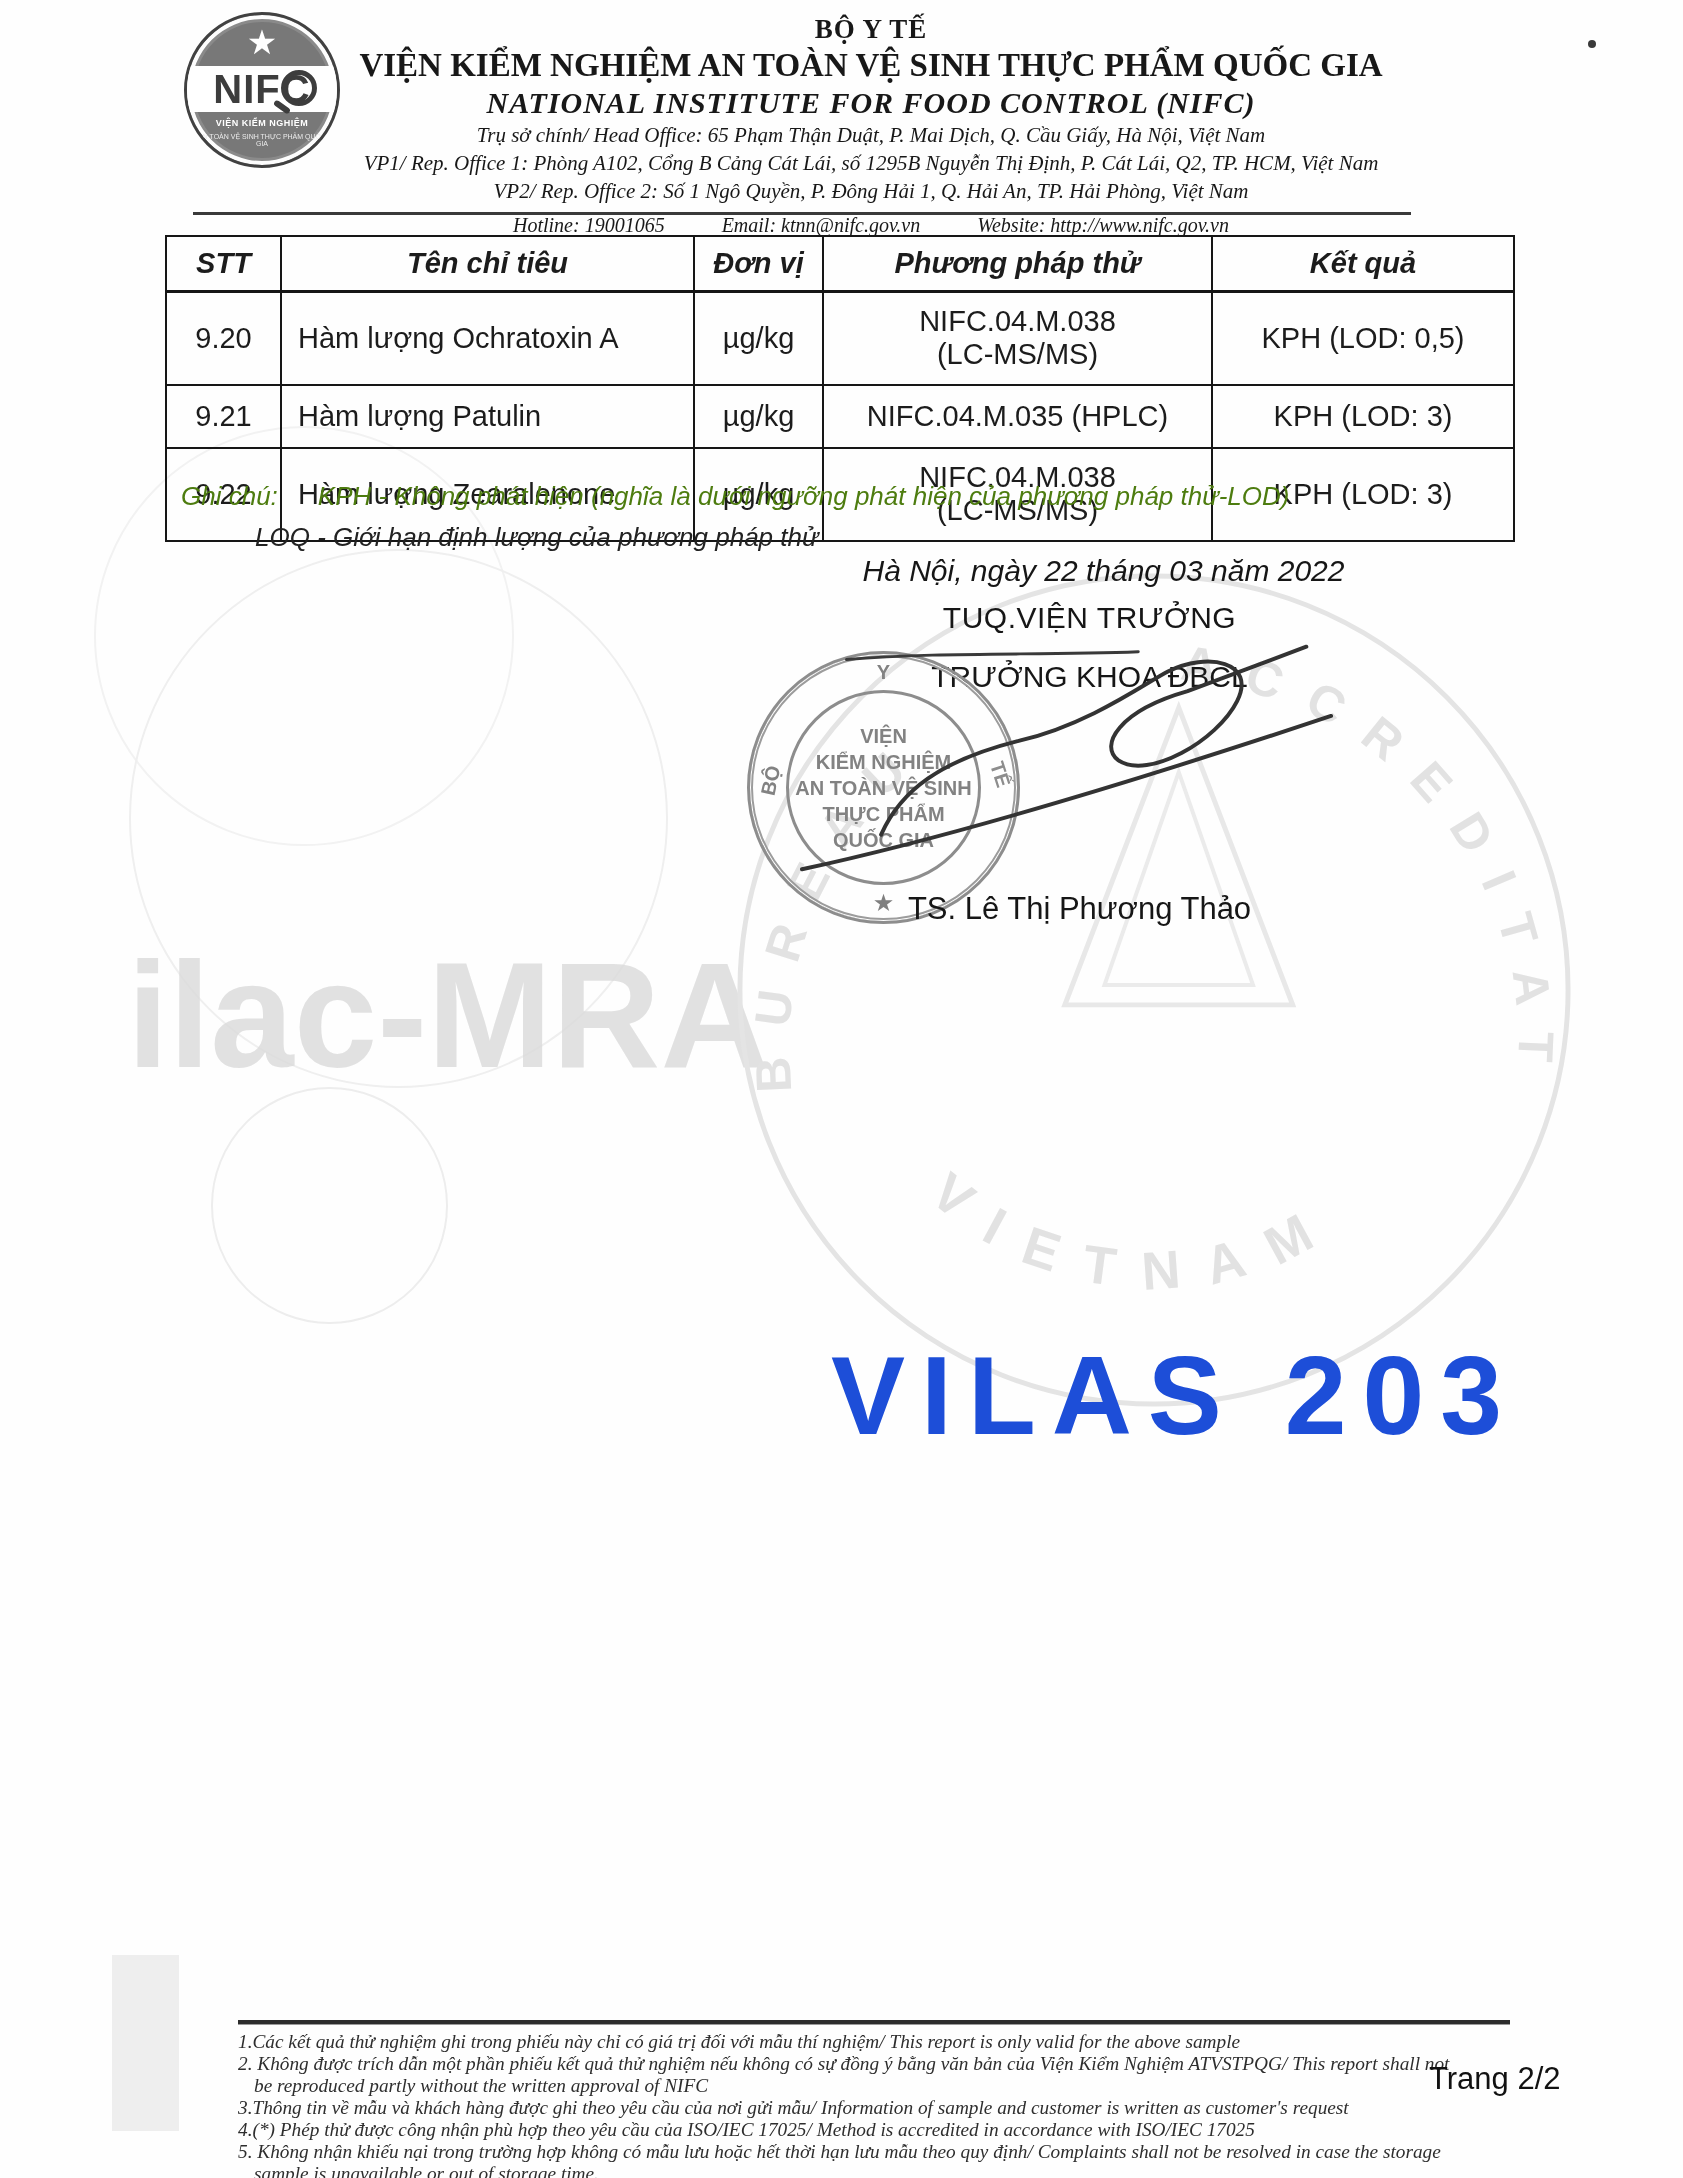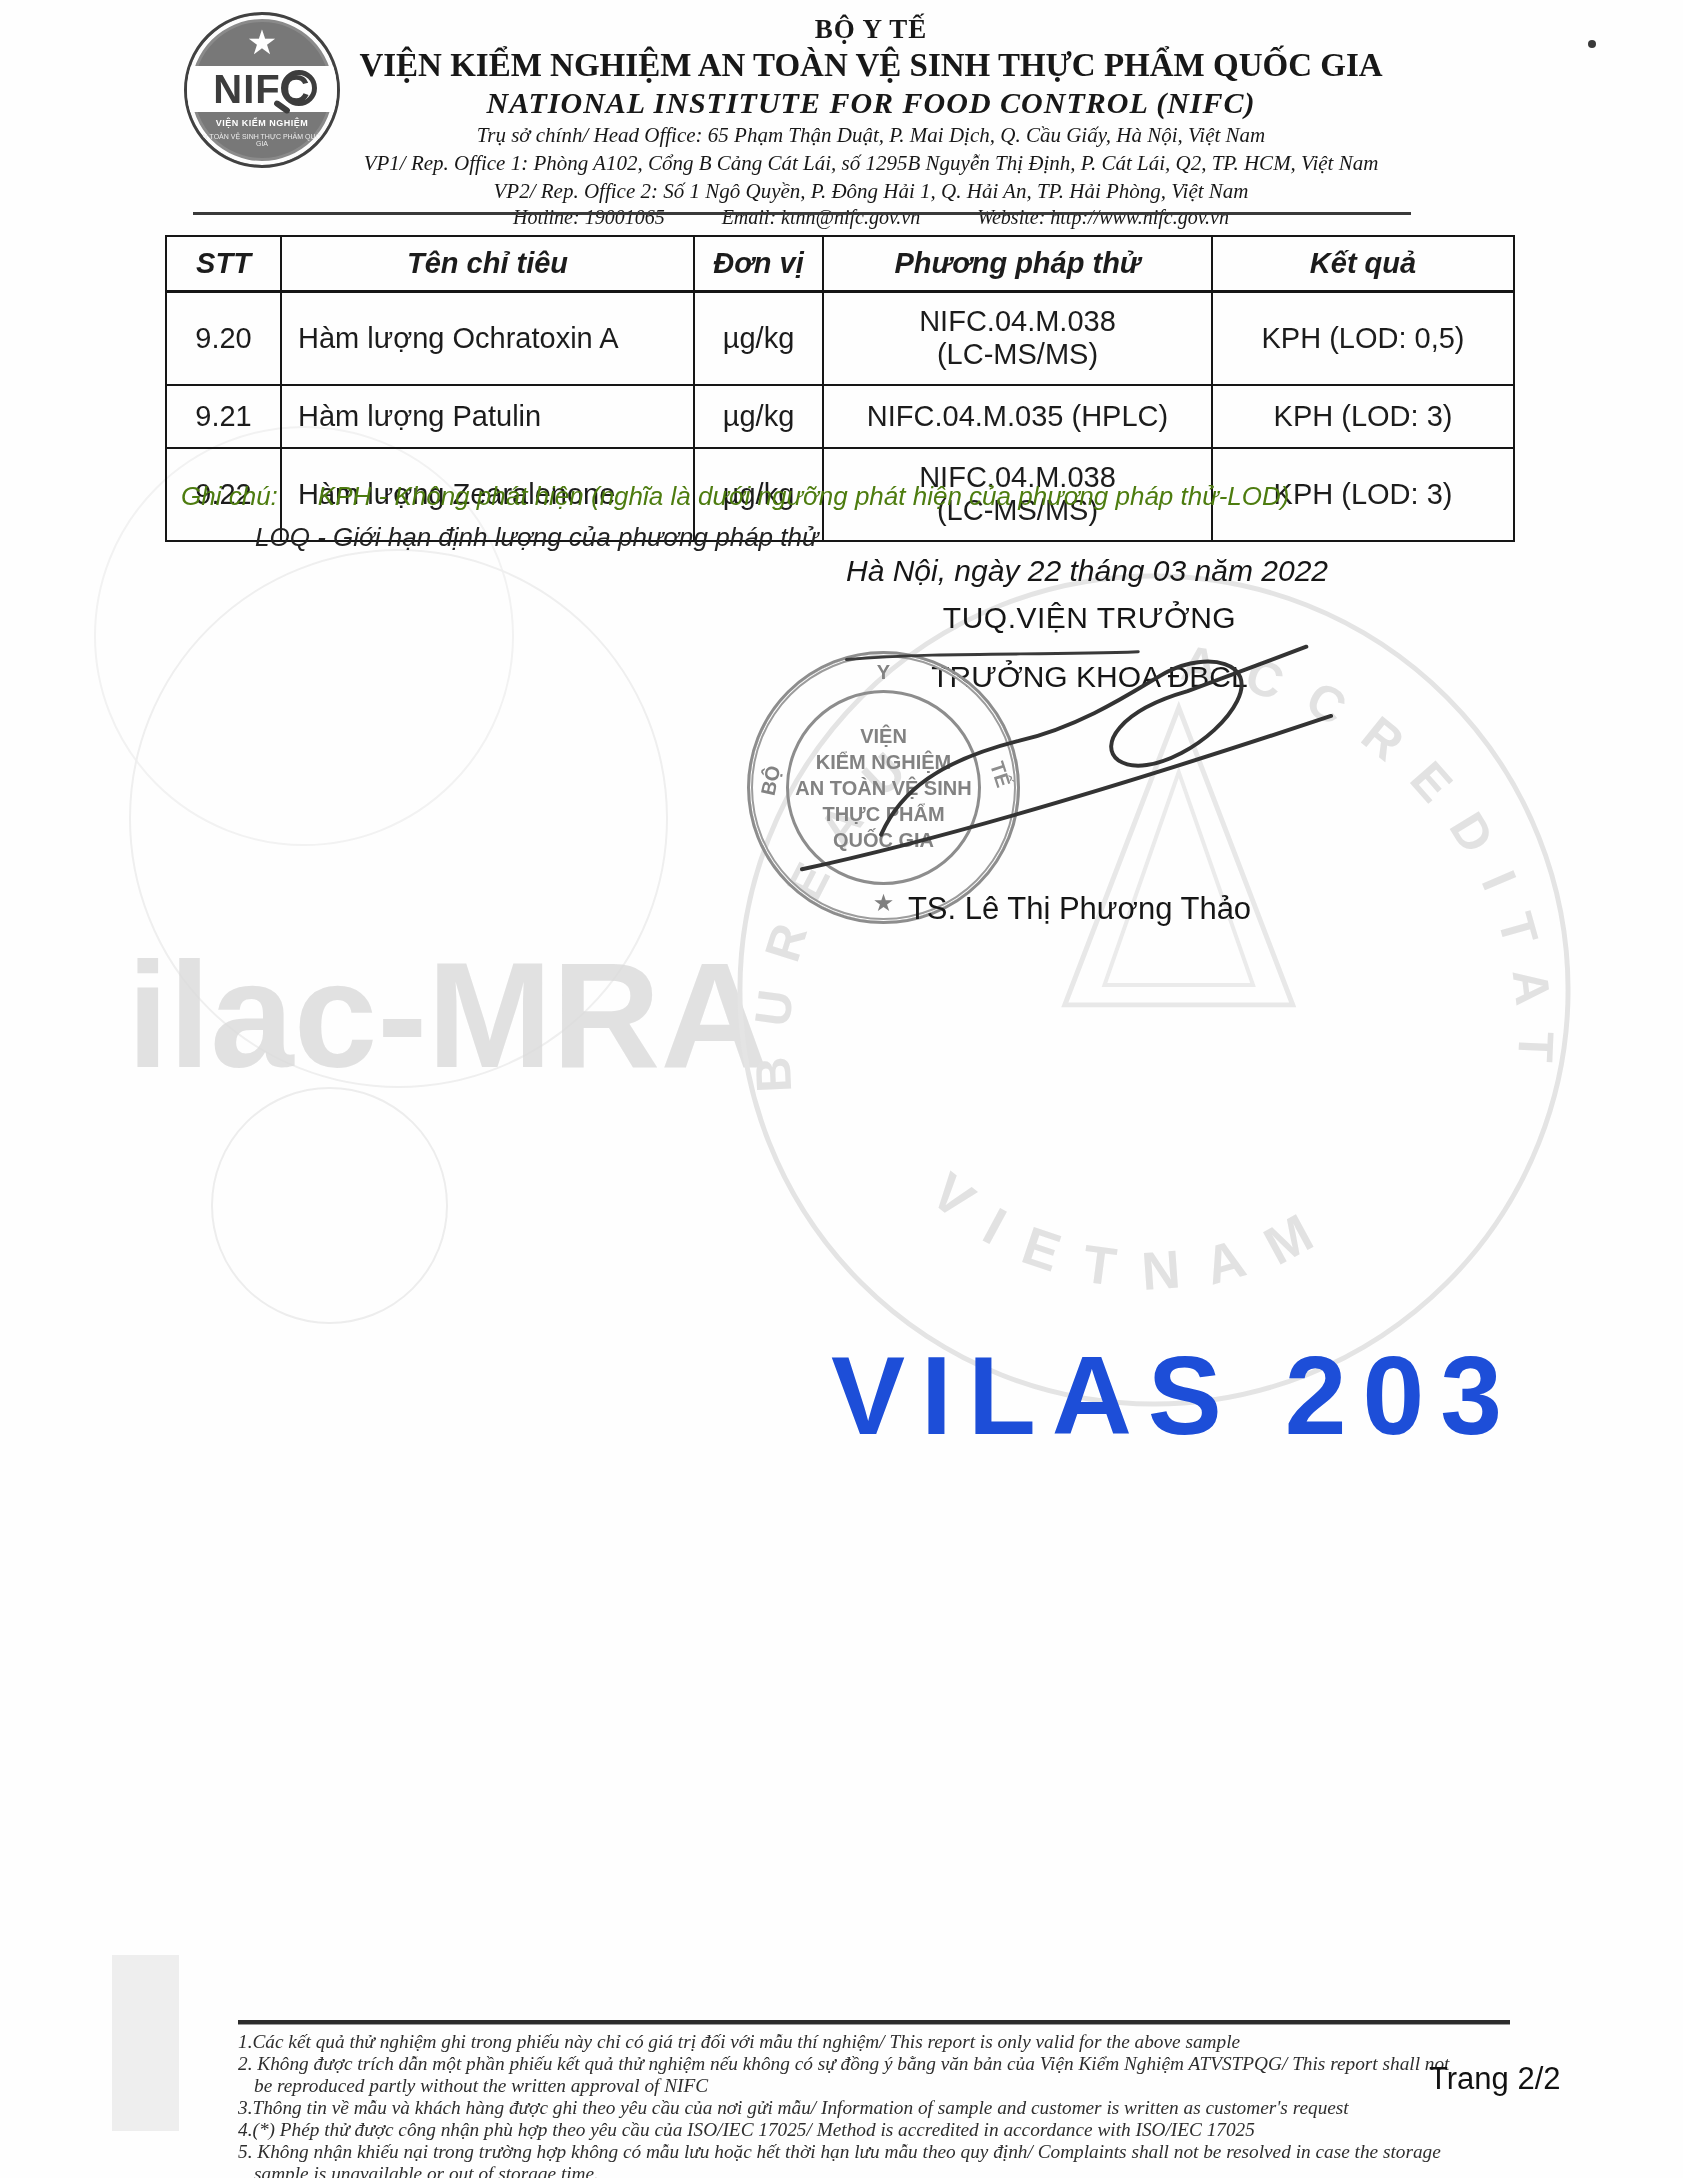--- a/index.html
+++ b/index.html
@@ -28,40 +28,40 @@
   .logo-mag::after{content:"";position:absolute;left:-13px;bottom:-9px;width:18px;height:6px;background:#3d3d3d;
                    transform:rotate(35deg);border-radius:3px;}
   .logo-sub{position:absolute;top:103px;left:0;right:0;text-align:center;color:#fff;font-size:9px;font-weight:bold;letter-spacing:0.5px;}
   .logo-sub2{position:absolute;top:118px;left:4px;right:4px;text-align:center;color:#ececec;font-size:7px;}
 
   .hdr{position:absolute;left:297px;top:14px;width:1148px;text-align:center;font-family:"Liberation Serif",serif;color:#181818;}
   .h-ministry{font-size:27px;font-weight:bold;letter-spacing:1px;}
   .h-vi{font-size:33px;font-weight:bold;margin-top:2px;}
   .h-en{font-size:30px;font-weight:bold;margin-top:2px;letter-spacing:1px;font-style:italic;}
   .h-addr{font-style:italic;font-size:21px;margin-top:3px;}
-  .h-contact{font-style:italic;font-size:20px;margin-top:2px;}
+  .h-contact{font-style:italic;font-size:20px;margin-top:10px;}
   .h-contact span{margin:0 26px;}
   .hdr-rule{position:absolute;left:193px;top:212px;width:1218px;height:3px;background:#3a3a3a;}
 
   
   .tbl{position:absolute;left:165px;top:235px;width:1347px;border-collapse:collapse;table-layout:fixed;}
   .tbl th,.tbl td{border:2px solid #161616;overflow:hidden;}
   .tbl thead th{font-size:29px;font-style:italic;font-weight:bold;height:51px;border-bottom:3px solid #161616;margin-top:12px;}
   .tbl td{font-size:29px;vertical-align:middle;}
   .r-tall{height:93px;}
   .r-short{height:63px;}
   .c-stt,.c-unit,.c-method,.c-result{text-align:center;}
   .c-name{text-align:left;padding-left:16px;}
 
   
   .notes1{position:absolute;left:181px;top:481px;font-style:italic;font-size:26px;display:flex;gap:40px;color:#4d7c0f;}
   .notes2{position:absolute;left:255px;top:522px;font-style:italic;font-size:26px;color:#222;}
 
   
-  .sig-date{position:absolute;left:846px;top:554px;width:515px;text-align:left;font-style:italic;font-size:30px;color:#161616;}
+  .sig-date{position:absolute;left:846px;top:554px;width:515px;text-align:center;font-style:italic;font-size:30px;color:#161616;}
   .sig-t1{position:absolute;left:832px;top:601px;width:515px;text-align:center;font-size:30px;letter-spacing:0.5px;color:#161616;}
   .sig-t2{position:absolute;left:832px;top:660px;width:515px;text-align:center;font-size:30px;color:#161616;}
   .sig-name{position:absolute;left:812px;top:891px;width:535px;text-align:center;font-size:31px;color:#161616;}
 
   .stamp{position:absolute;left:747px;top:651px;width:267px;height:267px;border:3px solid #8d8d8d;border-radius:50%;
          box-shadow:inset 0 0 0 1px #fff, inset 0 0 0 3px #9c9c9c;}
   .stamp-inner{position:absolute;left:36px;top:36px;right:36px;bottom:36px;border:3px solid #8d8d8d;border-radius:50%;
                display:flex;flex-direction:column;align-items:center;justify-content:center;
                color:#828282;font-weight:bold;font-size:20px;line-height:1.3;text-align:center;}
   .stamp-y{position:absolute;top:7px;left:0;right:0;text-align:center;color:#828282;font-weight:bold;font-size:20px;}

